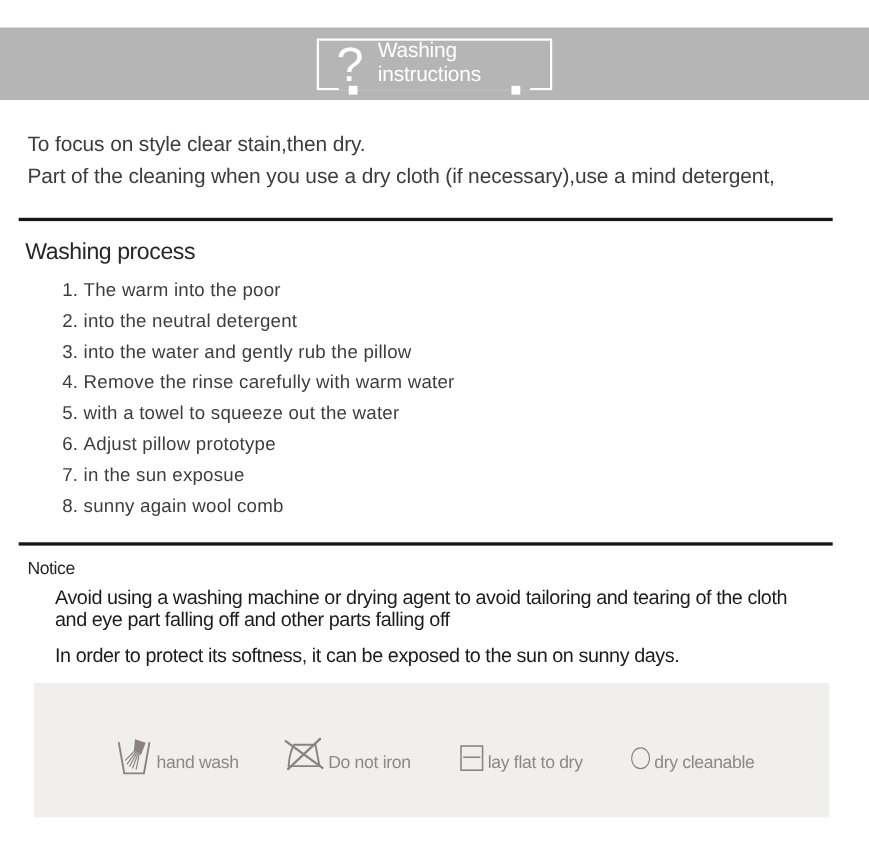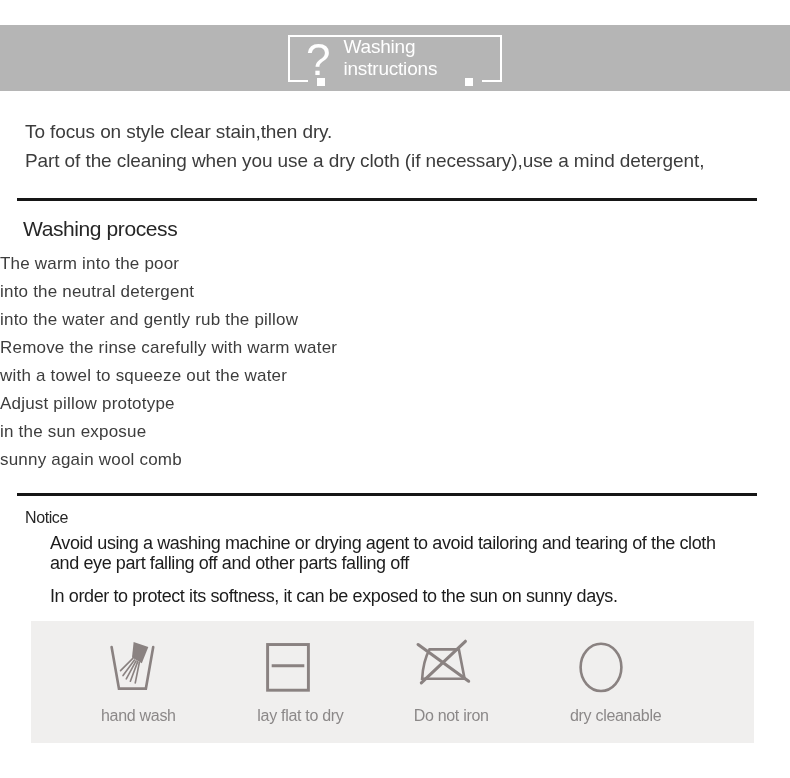--- a/index.html
+++ b/index.html
@@ -51,40 +51,40 @@
 
   
   .section-heading {
     margin:16px 0 0 23px;
     font-size:21px; font-weight:500; color:#262626; letter-spacing:-0.4px;
   }
   .section-heading.notice-h { margin-left:25px; margin-top:13px; font-size:16px; }
 
   
   ol.steps {
-    margin-top:9px; 
+    margin-top:9px; padding-left:76px;
     font-size:17px; color:#3d3d3d; letter-spacing:0.2px;
   }
   ol.steps li { line-height:28px; }
 
   
   .notice-para {
     margin:7px 45px 0 50px; max-width:697px;
     font-size:18px; line-height:19.5px; color:#1c1c1c; letter-spacing:-0.4px;
   }
   .notice-para.second { margin-top:14px; }
 
   
   .care-box {
     margin:14px 0 0 31px; width:723px; height:122px; background:#f0efee;
     display:flex; justify-content:space-between;
     padding:17px 68px 0 70px;
   }
   .care-item {
-    width:116px; display:flex; flex-direction:column; align-items:flex-start;
+    width:116px; display:flex; flex-direction:row; align-items:center;
   }
   .care-item svg { width:62px; height:62px; display:block; }
   .care-label {
     margin-top:7px; font-size:16px; color:#8b8888; letter-spacing:-0.3px; white-space:nowrap;
   }
 </style>
 </head>
 <body>
 
 <div class="page">
@@ -132,33 +132,33 @@
       <svg viewBox="0 0 76 76" fill="none" stroke="#8a8281" stroke-width="3.2" stroke-linecap="round">
         <path d="M13 11 L22 62 L55 62 L64 11"></path>
         <path d="M40 5 L58 11 L50 31 L38 24 Z" fill="#8a8281" stroke="none"></path>
         <path d="M39 25 L24 40 M41 27 L27 46 M43 28 L31 50 M45 29 L36 53 M47 30 L42 55" stroke-width="2"></path>
       </svg>
       <div class="care-label">hand wash</div>
     </div>
 
 
     <div class="care-item">
+      <svg viewBox="0 0 76 76" fill="none" stroke="#8a8281" stroke-width="3.2" stroke-linecap="round">
+        <path d="M19 14 H55 L62 50 H10 Q11 29 19 14 Z"></path>
+        <path d="M5 8 L67 53 M63 4 L9 55" stroke-width="3.8"></path>
+      </svg>
+      <div class="care-label">Do not iron</div>
+    </div>
+
+    <div class="care-item">
       <svg viewBox="0 0 76 76" fill="none" stroke="#8a8281" stroke-width="3.6" stroke-linecap="butt">
         <rect x="13" y="8" width="50" height="56"></rect>
         <path d="M18 34 H58"></path>
       </svg>
       <div class="care-label">lay flat to dry</div>
-    </div>
-
-    <div class="care-item">
-      <svg viewBox="0 0 76 76" fill="none" stroke="#8a8281" stroke-width="3.2" stroke-linecap="round">
-        <path d="M19 14 H55 L62 50 H10 Q11 29 19 14 Z"></path>
-        <path d="M5 8 L67 53 M63 4 L9 55" stroke-width="3.8"></path>
-      </svg>
-      <div class="care-label">Do not iron</div>
     </div>
 
     <div class="care-item">
       <svg viewBox="0 0 76 76" fill="none" stroke="#8a8281" stroke-width="3.2">
         <ellipse cx="38" cy="36" rx="25" ry="29"></ellipse>
       </svg>
       <div class="care-label">dry cleanable</div>
     </div>
 
   </div>

